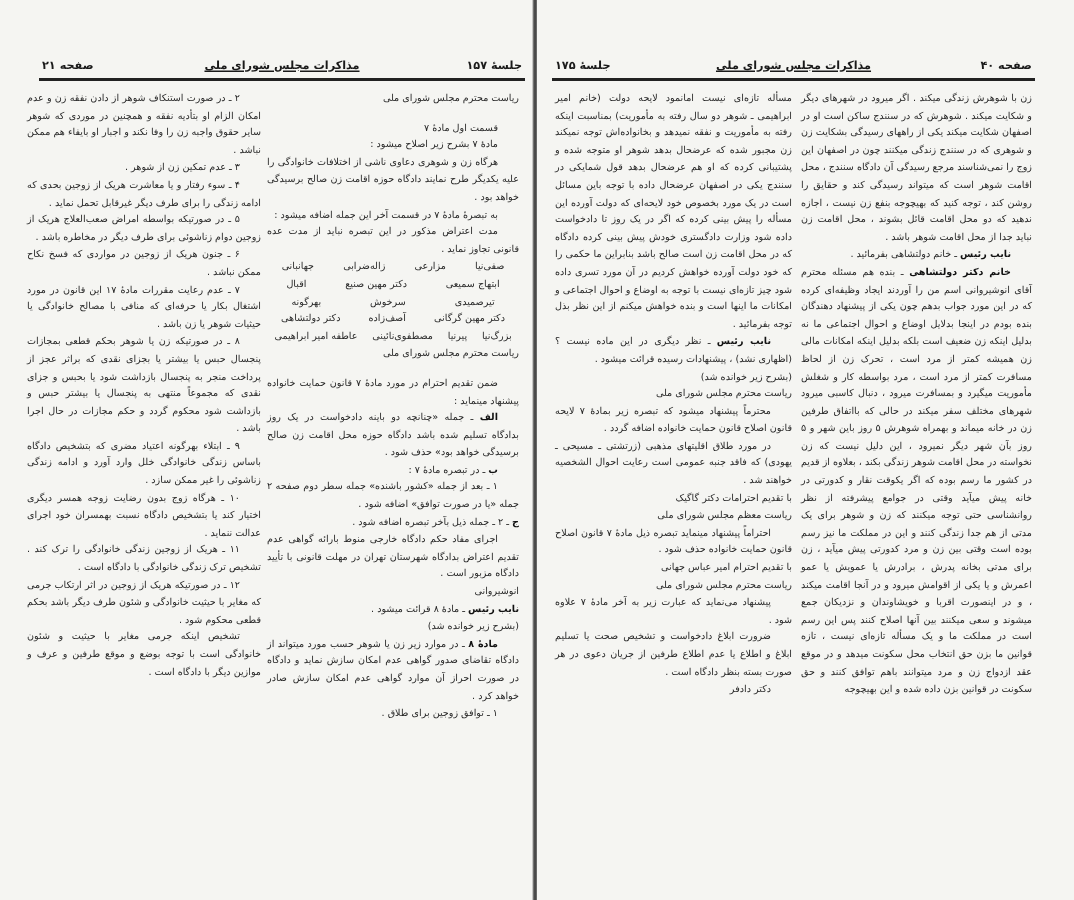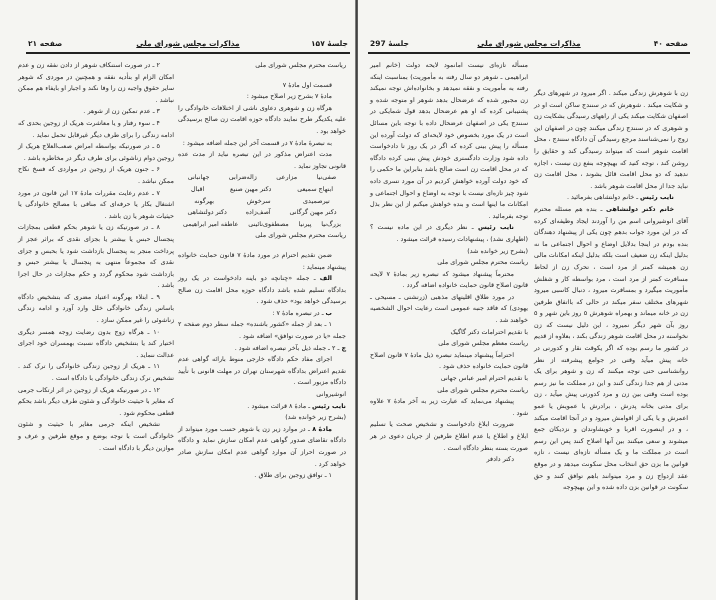--- a/index.html
+++ b/index.html
@@ -102,24 +102,24 @@
         <p class="indent"><span>تشخیص اینکه جرمی مغایر با حیثیت و شئون خانوادگی است با توجه بوضع و موقع طرفین و عرف و موازین دیگر با دادگاه است .</span></p>
       </div>
   </div>
 
   <div class="gutter"></div>
 
   <div class="page page-right">
     <div class="header" style="left:12px; width:318px;">
       <span class="cell-right">صفحه ۴۰</span>
       <span class="cell-center">مذاکرات مجلس شورای ملی</span>
-      <span class="cell-left">جلسهٔ 297</span>
+      <span class="cell-left">جلسهٔ ۱۷۵</span>
     </div>
     <div class="rule" style="left:10px; width:322px;"></div>
-    <div class="col" style="left:176px; width:154px;margin-top:28px;">
+    <div class="col" style="left:176px; width:154px;">
         <p class=""><span>زن با شوهرش زندگی میکند . اگر میرود در شهرهای دیگر و شکایت میکند . شوهرش که در سنندج ساکن است او در اصفهان شکایت میکند یکی از راههای رسیدگی بشکایت زن و شوهری که در سنندج زندگی میکنند چون در اصفهان این زوج را نمی‌شناسند مرجع رسیدگی آن دادگاه سنندج ، محل اقامت شوهر است که میتواند رسیدگی کند و حقایق را روشن کند ، توجه کنید که بهیچوجه بنفع زن نیست ، اجازه ندهید که دو محل اقامت قائل بشوند ، محل اقامت زن نباید جدا از محل اقامت شوهر باشد .</span></p>
         <p class="indent"><b>نایب رئیس</b><span> ـ خانم دولتشاهی بفرمائید .</span></p>
         <p class="indent"><b>خانم دکتر دولتشاهی</b><span> ـ بنده هم مسئله محترم آقای انوشیروانی اسم من را آوردند ایجاد وظیفه‌ای کرده که در این مورد جواب بدهم چون یکی از پیشنهاد دهندگان بنده بودم در اینجا بدلایل اوضاع و احوال اجتماعی ما نه بدلیل اینکه زن ضعیف است بلکه بدلیل اینکه امکانات مالی زن همیشه کمتر از مرد است ، تحرک زن از لحاظ مسافرت کمتر از مرد است ، مرد بواسطه کار و شغلش مأموریت میگیرد و بمسافرت میرود ، دنبال کاسبی میرود شهرهای مختلف سفر میکند در حالی که بااتفاق طرفین زن در خانه میماند و بهمراه شوهرش ۵ روز باین شهر و ۵ روز بآن شهر دیگر نمیرود ، این دلیل نیست که زن نخواسته در محل اقامت شوهر زندگی بکند ، بعلاوه از قدیم در کشور ما رسم بوده که اگر یکوقت نقار و کدورتی در خانه پیش میآید وقتی در جوامع پیشرفته از نظر روانشناسی حتی توجه میکنند که زن و شوهر برای یک مدتی از هم جدا زندگی کنند و این در مملکت ما نیز رسم بوده است وقتی بین زن و مرد کدورتی پیش میآید ، زن برای مدتی بخانه پدرش ، برادرش یا عمویش یا عمو اعمرش و یا یکی از اقوامش میرود و در آنجا اقامت میکند ، و در اینصورت اقربا و خویشاوندان و نزدیکان جمع میشوند و سعی میکنند بین آنها اصلاح کنند پس این رسم است در مملکت ما و یک مسأله تازه‌ای نیست ، تازه قوانین ما بزن حق انتخاب محل سکونت میدهد و در موقع عقد ازدواج زن و مرد میتوانند باهم توافق کنند و حق سکونت در قوانین بزن داده شده و این بهیچوجه</span></p>
       </div>
     <div class="col" style="left:12px; width:158px;">
         <p class=""><span>مسأله تازه‌ای نیست امانمود لایحه دولت (خانم امیر ابراهیمی ـ شوهر دو سال رفته به مأموریت) بمناسبت اینکه رفته به مأموریت و نفقه نمیدهد و بخانواده‌اش توجه نمیکند زن مجبور شده که عرضحال بدهد شوهر او متوجه شده و پشتیبانی کرده که او هم عرضحال بدهد قول شمایکی در سنندج یکی در اصفهان عرضحال داده با توجه باین مسائل است در یک مورد بخصوص خود لایحه‌ای که دولت آورده این مسأله را پیش بینی کرده که اگر در یک روز تا دادخواست داده شود وزارت دادگستری خودش پیش بینی کرده دادگاه که در محل اقامت زن است صالح باشد بنابراین ما حکمی را که خود دولت آورده خواهش کردیم در آن مورد تسری داده شود چیز تازه‌ای نیست با توجه به اوضاع و احوال اجتماعی و امکانات ما اینها است و بنده خواهش میکنم از این نظر بذل توجه بفرمائید .</span></p>
         <p class="indent"><b>نایب رئیس</b><span> ـ نظر دیگری در این ماده نیست ؟ (اظهاری نشد) ، پیشنهادات رسیده قرائت میشود .</span></p>
         <p class="center"><span>(بشرح زیر خوانده شد)</span></p>
         <p class="center"><span>ریاست محترم مجلس شورای ملی</span></p>
         <p class="indent"><span>محترماً پیشنهاد میشود که تبصره زیر بمادهٔ ۷ لایحه قانون اصلاح قانون حمایت خانواده اضافه گردد .</span></p>

